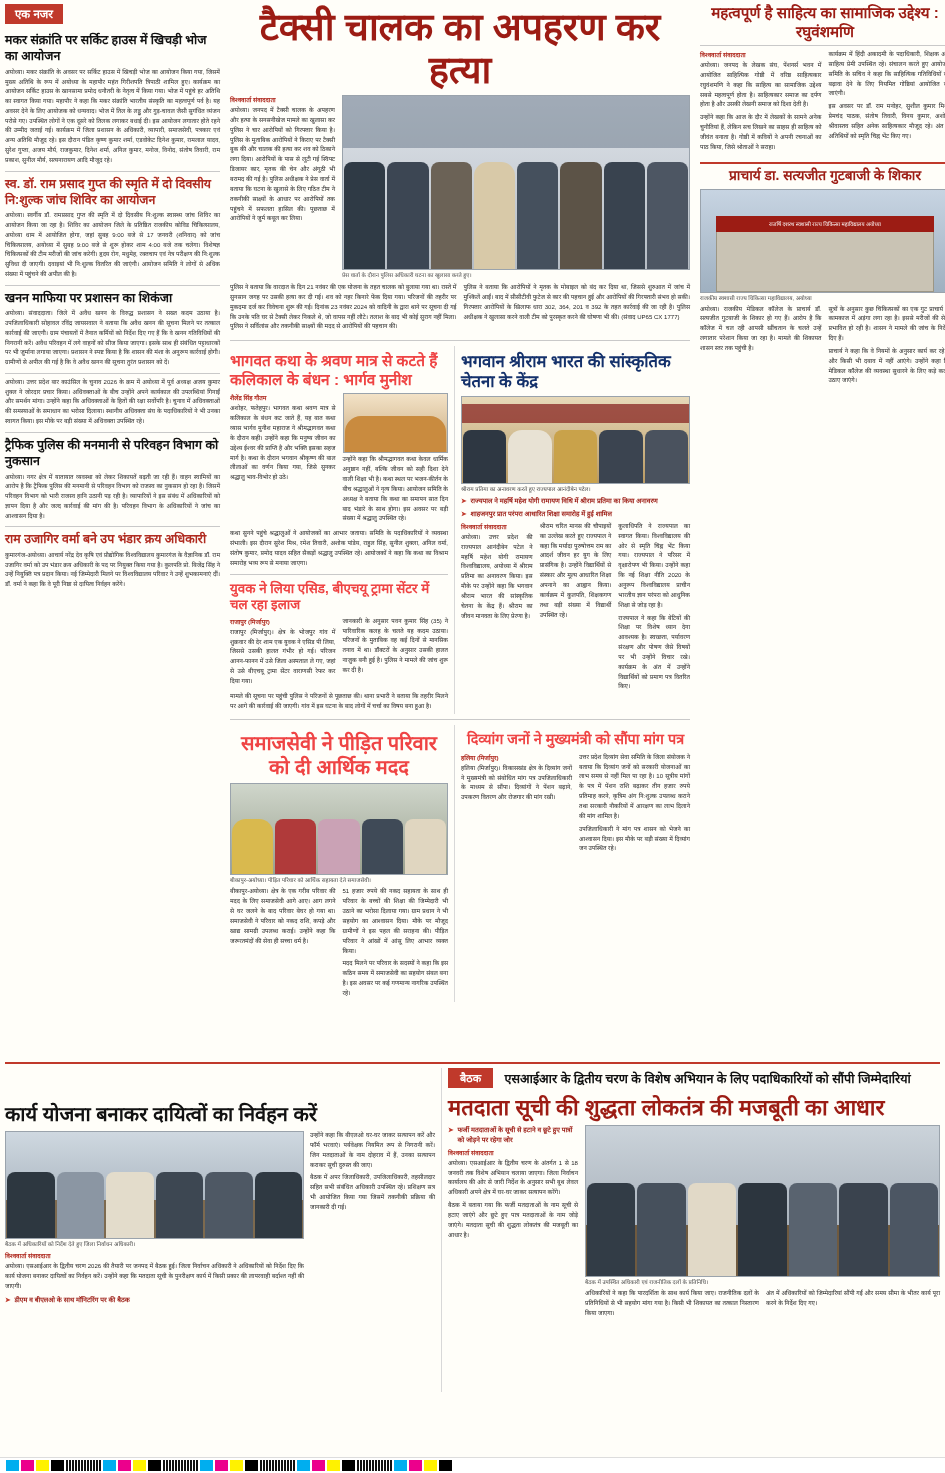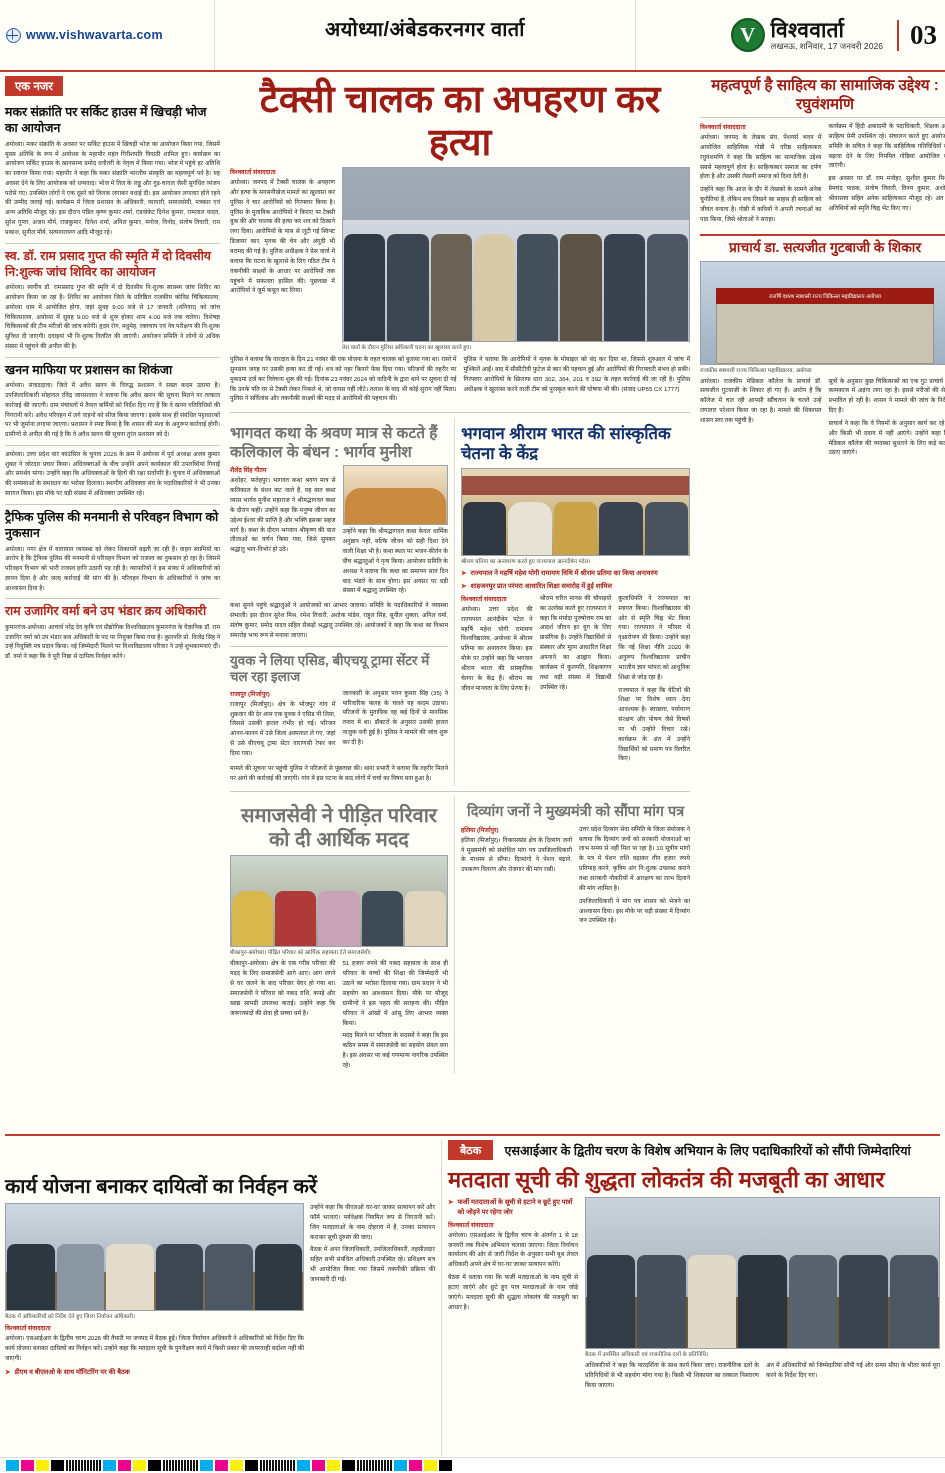--- a/index.html
+++ b/index.html
@@ -185,21 +185,21 @@
     position: relative;
     background: linear-gradient(#b9c3cc, #8d98a3);
     overflow: hidden;
     border: 1px solid #9aa3ac;
   }
   .photo .sky { position:absolute; inset:0; }
   .sub-head {
     font-size: 15.4px;
     line-height: 1.2;
     font-weight: bold;
-    color: #737373;
+    color: #ef4444;
     margin: 6px 0 4px 0;
   }
   .hr { border-top: 1px solid #c9c9c9; margin: 5px 0; }
   .hr-thick { border-top: 2px solid #c0392b; margin: 6px 0 4px 0; }
 
   
   .r-head {
     font-size: 15.2px;
     line-height: 1.22;
     font-weight: bold;
@@ -284,39 +284,20 @@
     font-size: 5.7px;
     color: #444;
     padding: 1px 0;
   }
 </style>
 </head>
 <body>
 
 <div class="page">
 
-  <div class="masthead">
-    <div class="mh-left">
-      <span class="globe"></span>
-      <span class="site-url">www.vishwavarta.com</span>
-    </div>
-    <div class="mh-center">
-      <div class="sect">अयोध्या/अंबेडकरनगर वार्ता</div>
-    </div>
-    <div class="mh-right">
-      <div class="brandwrap">
-        <div class="logo-badge">V</div>
-        <div class="brand-txt">
-          <div class="brand-name">विश्ववार्ता</div>
-          <div class="brand-sub">लखनऊ, शनिवार, 17 जनवरी 2026</div>
-        </div>
-      </div>
-      <div class="page-no">03</div>
-    </div>
-  </div>
 
   <div class="body-grid">
 
     <div class="col-left">
       <div class="eknazar-tag">एक नजर</div>
 
       <div class="lbox">
         <h3>मकर संक्रांति पर सर्किट हाउस में खिचड़ी भोज का आयोजन</h3>
         <p>अयोध्या। मकर संक्रांति के अवसर पर सर्किट हाउस में खिचड़ी भोज का आयोजन किया गया, जिसमें मुख्य अतिथि के रूप में अयोध्या के महापौर महंत गिरीशपति त्रिपाठी शामिल हुए। कार्यक्रम का आयोजन सर्किट हाउस के खानसामा प्रमोद धनौतरी के नेतृत्व में किया गया। भोज में पहुंचे हर अतिथि का स्वागत किया गया। महापौर ने कहा कि मकर संक्रांति भारतीय संस्कृति का महत्वपूर्ण पर्व है। यह अवसर देने के लिए आयोजक को धन्यवाद। भोज में तिल के लड्डू और गुड़-चावल जैसी सुगंधित व्यंजन परोसे गए। उपस्थित लोगों ने एक दूसरे को तिलक लगाकर बधाई दी। इस आयोजन लगातार होते रहने की उम्मीद जताई गई। कार्यक्रम में जिला प्रशासन के अधिकारी, व्यापारी, समाजसेवी, पत्रकार एवं अन्य अतिथि मौजूद रहे। इस दौरान पंडित कृष्ण कुमार शर्मा, एडवोकेट दिनेश कुमार, रामलाल यादव, सुरेश गुप्ता, अजय मौर्य, राजकुमार, दिनेश शर्मा, अनिल कुमार, मनोज, विनोद, संतोष तिवारी, राम प्रकाश, सुनील मौर्य, सत्यनारायण आदि मौजूद रहे।</p>
       </div>

